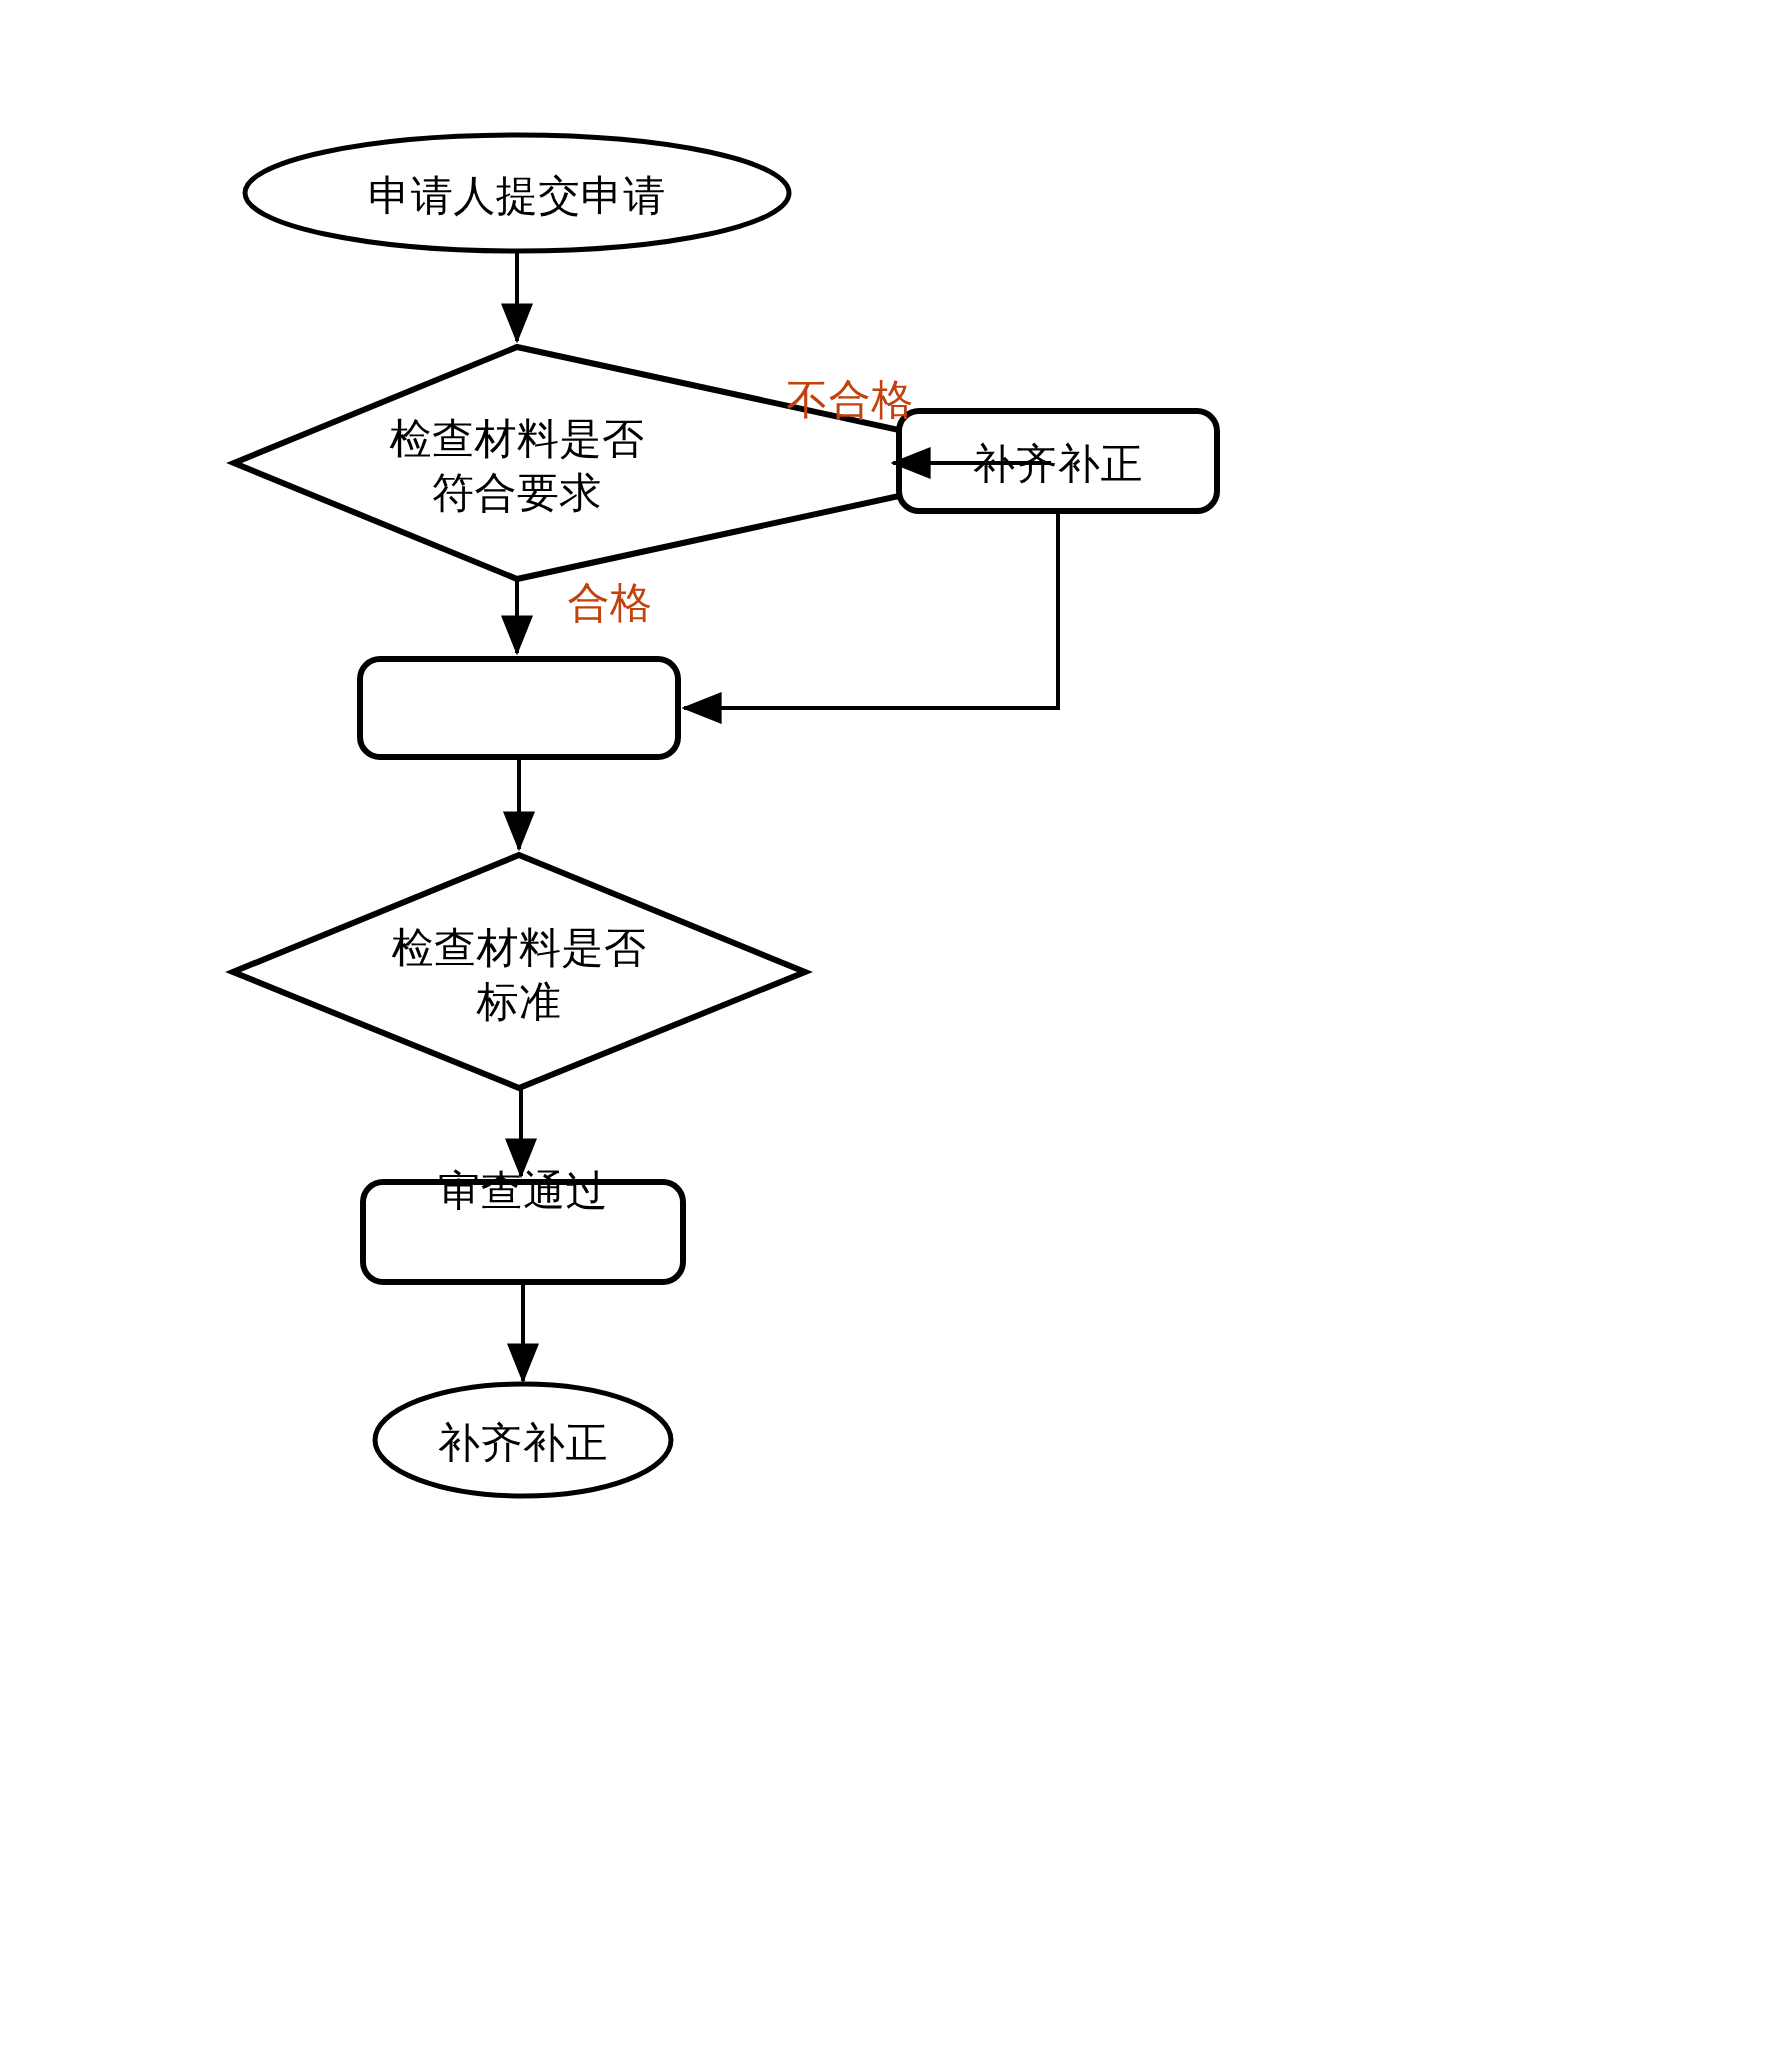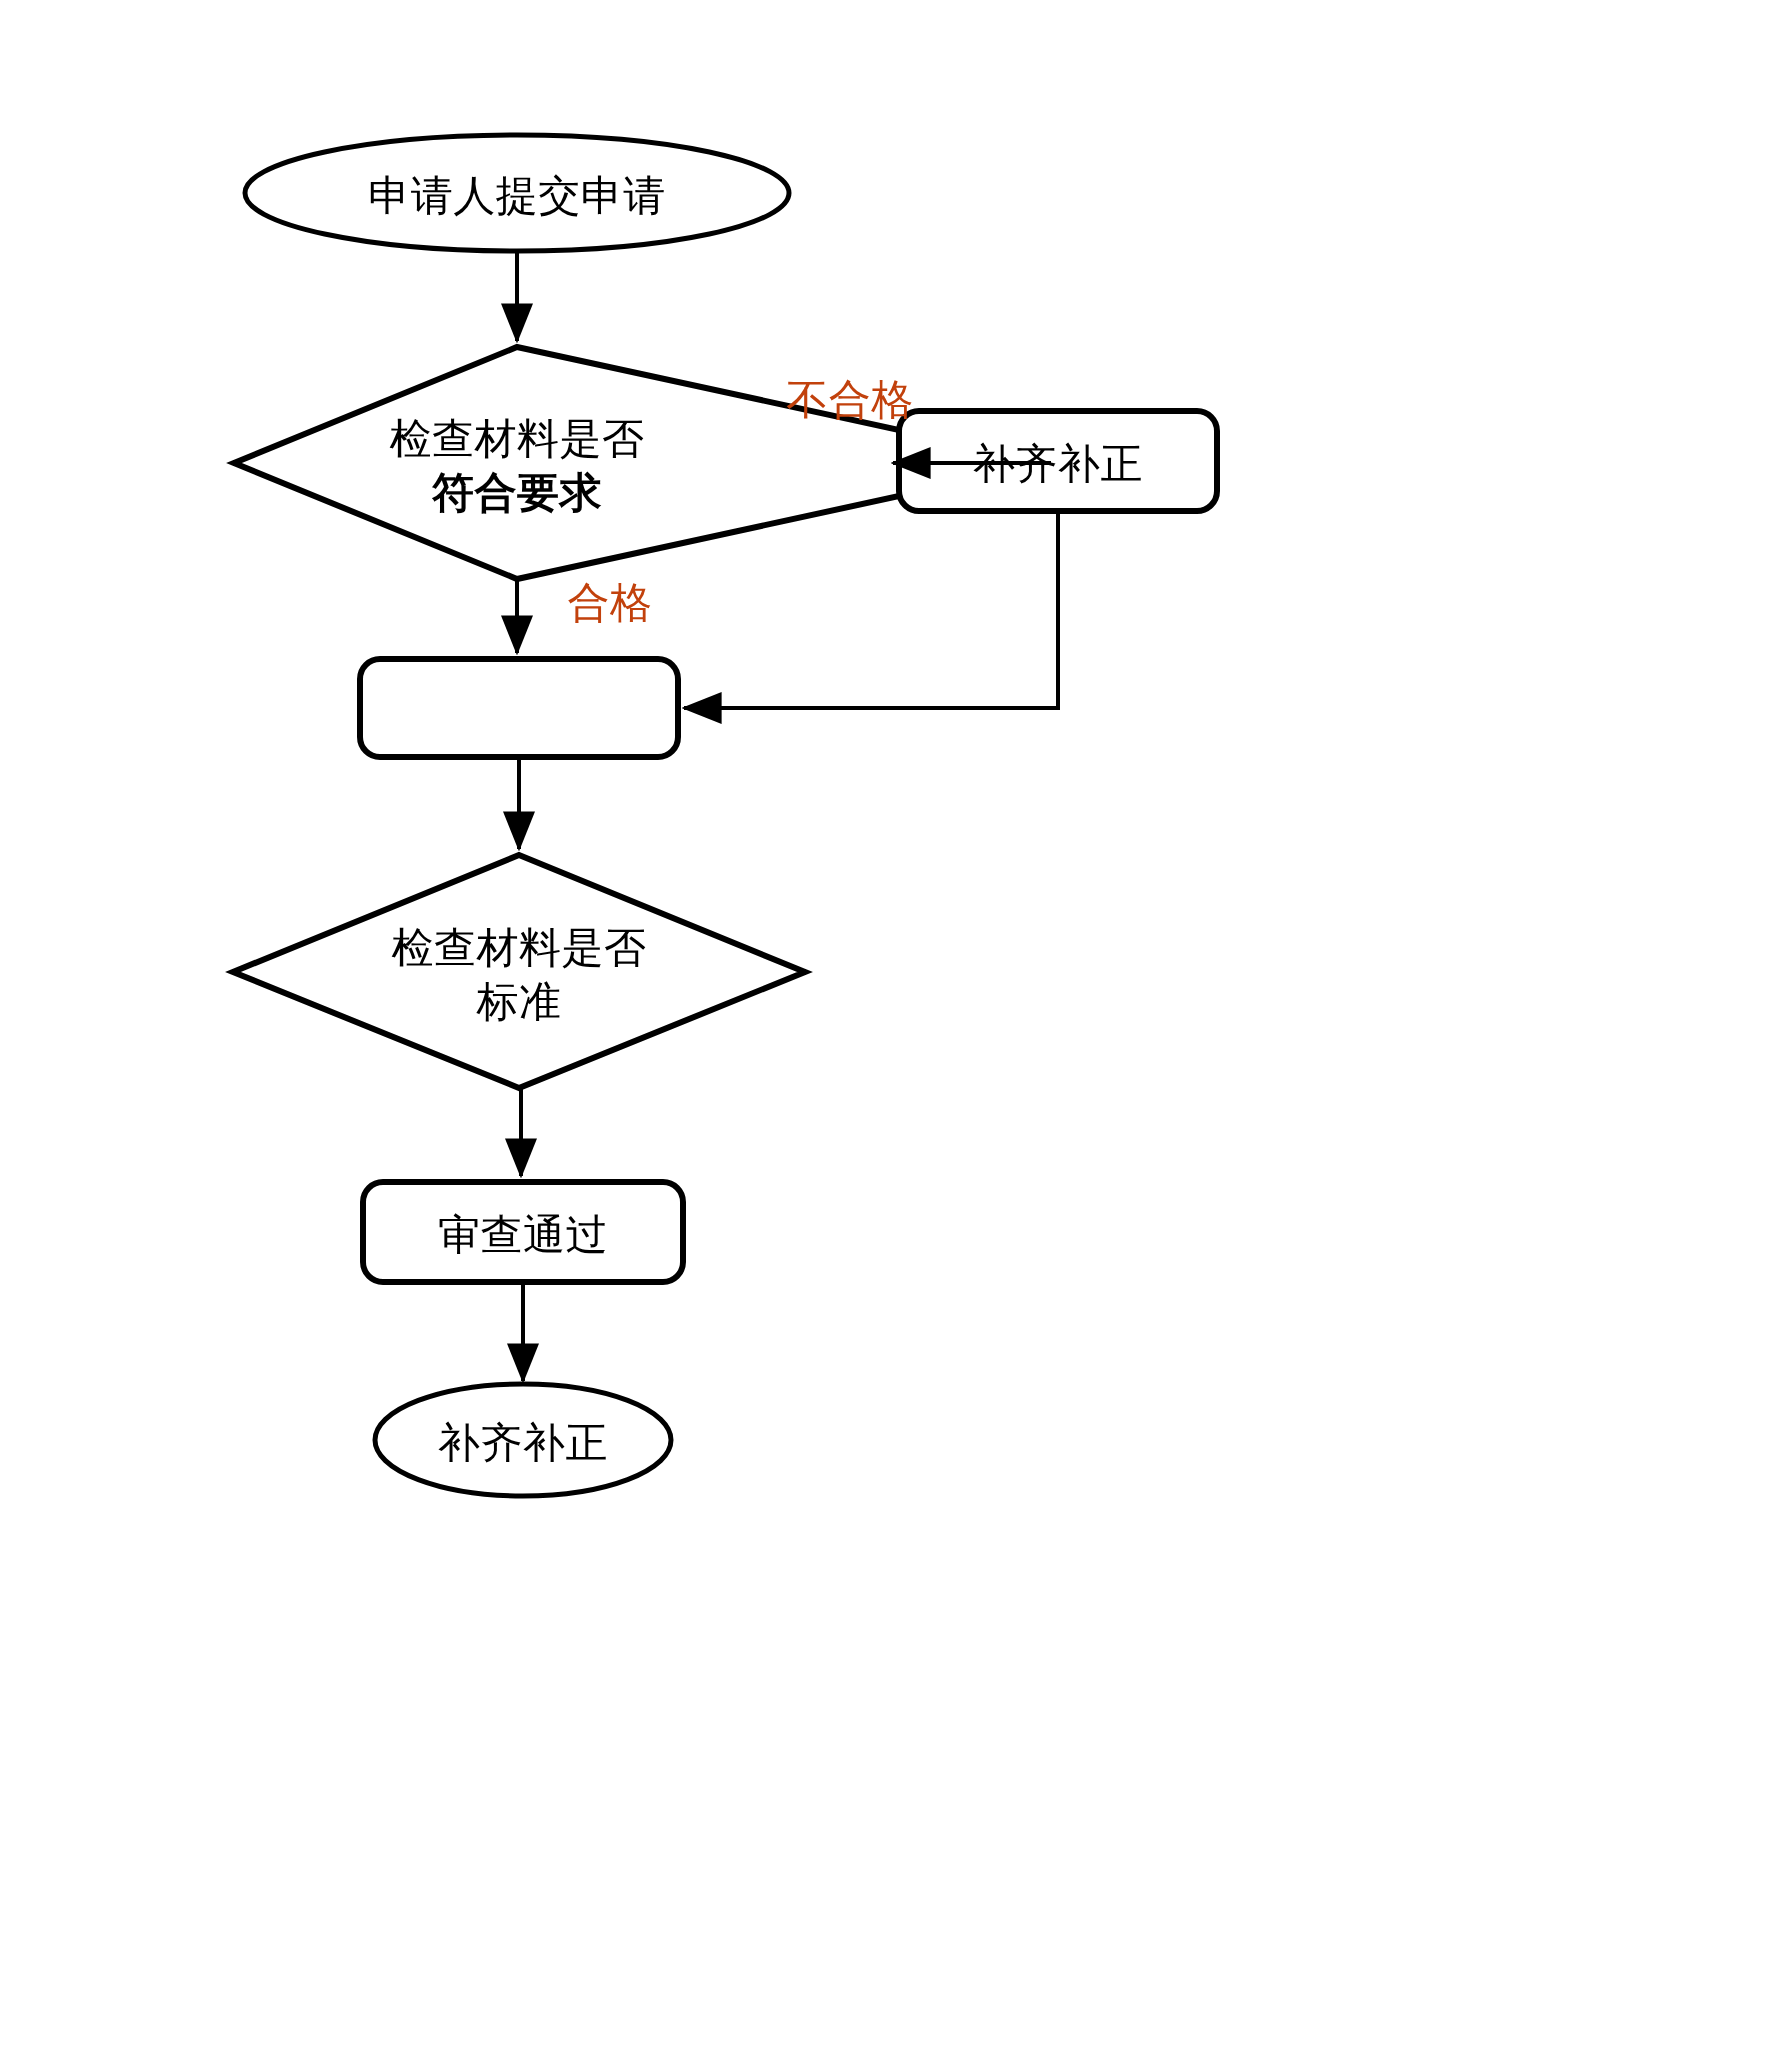--- a/index.html
+++ b/index.html
@@ -86,29 +86,29 @@
     <line x1="519" y1="757" x2="519" y2="849" stroke="#000000" stroke-width="4" marker-end="url(#arrowhead)"></line>
 
     <line x1="521" y1="1088" x2="521" y2="1176" stroke="#000000" stroke-width="4" marker-end="url(#arrowhead)"></line>
 
     <line x1="523" y1="1282" x2="523" y2="1381" stroke="#000000" stroke-width="4" marker-end="url(#arrowhead)"></line>
   </svg>
 
   <div class="shape-label" style="left:267px; top:169px; width:500px;">申请人提交申请</div>
 
   <div class="shape-label" style="left:367px; top:412px; width:300px;">检查材料是否</div>
-  <div class="shape-label" style="left:367px; top:466px; width:300px;font-weight:bold;">符合要求</div>
+  <div class="shape-label" style="left:367px; top:466px; width:300px;">符合要求</div>
 
   <div class="shape-label" style="left:908px; top:437px; width:300px;">补齐补正</div>
 
 
   <div class="shape-label" style="left:369px; top:921px; width:300px;">检查材料是否</div>
   <div class="shape-label" style="left:369px; top:975px; width:300px;">标准</div>
 
-  <div class="shape-label" style="left:373px; top:1208px; width:300px;">审查通过</div>
+  <div class="shape-label" style="left:373px; top:1164px; width:300px;">审查通过</div>
 
   <div class="shape-label" style="left:373px; top:1416px; width:300px;">补齐补正</div>
 
   <div class="edge-label" style="left:760px; top:372px; width:180px;">不合格</div>
 
   <div class="edge-label" style="left:540px; top:575px; width:140px;">合格</div>
 
 </div>
 
 </body></html>

